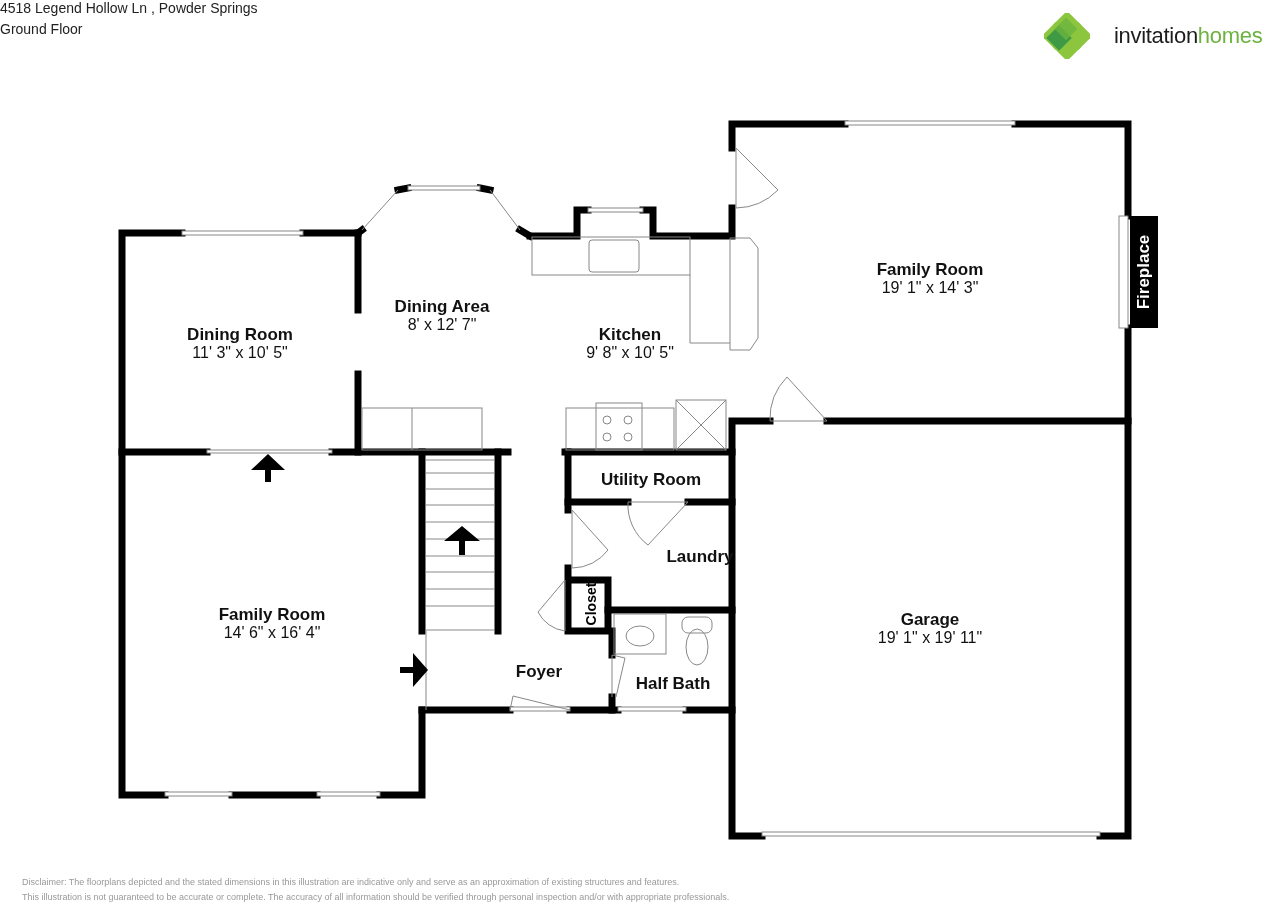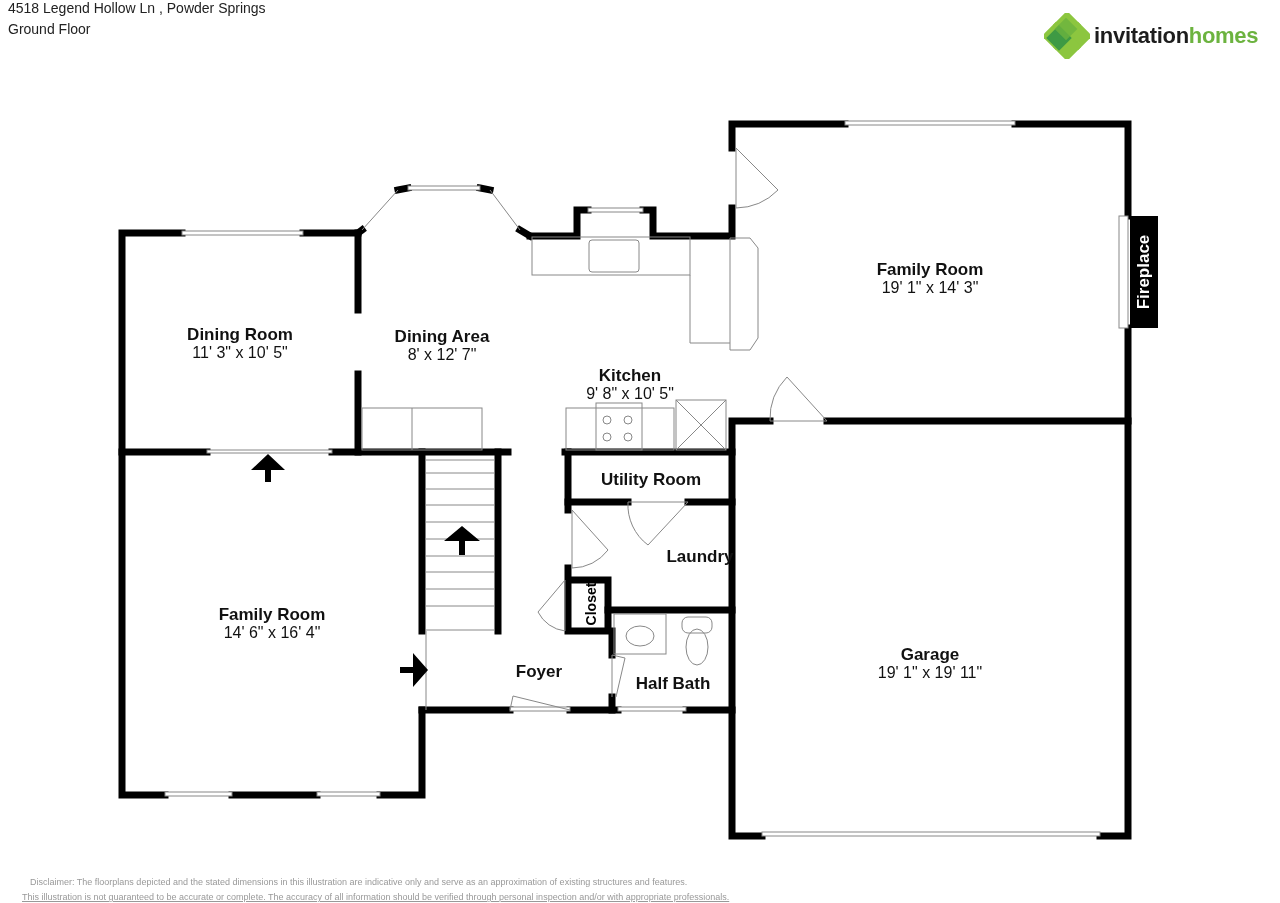--- a/index.html
+++ b/index.html
@@ -1,19 +1,19 @@
 <!DOCTYPE html>
 <html><head>
 <meta charset="utf-8">
 <style>
   html, body { margin:0; padding:0; background:#ffffff; }
   body { width:1280px; height:903px; position:relative; overflow:hidden; font-family:"Liberation Sans", sans-serif; color:#111; }
-  .hdr { position:absolute; left:8px; font-size:14px; color:#222; line-height:16px; }
+  .hdr { position:absolute; left:0; font-size:14px; color:#222; line-height:16px; }
   .logo { position:absolute; left:1044px; top:12px; width:236px; height:48px; display:flex; align-items:center; }
-  .logo-text { font-size:22px; font-weight:bold; letter-spacing:-0.3px; margin-left:4px; }
+  .logo-text { font-size:22px; font-weight:normal; letter-spacing:-0.3px; margin-left:24px; }
   .logo-text .a { color:#1d1d1d; }
   .logo-text .b { color:#6cb33f; }
   svg.plan { position:absolute; left:0; top:0; }
   .room { position:absolute; text-align:center; transform:translate(-50%,0); white-space:nowrap; }
   .room .n { font-weight:bold; font-size:17px; line-height:19px; display:block; }
   .room .d { font-size:16px; line-height:18px; display:block; }
   .vlabel { position:absolute; transform-origin:center; font-weight:bold; white-space:nowrap; }
   .disc { position:absolute; left:22px; font-size:9px; color:#999; line-height:11px; }
 </style>
 </head>
@@ -129,49 +129,49 @@
     <path d="M444 541 L462 526 L480 541 L465 541 L465 555 L459 555 L459 541 Z"></path>
     <path d="M413 653 L428 670 L413 687 L413 673 L400 673 L400 667 L413 667 Z"></path>
   </g>
   <rect x="1130" y="216" width="28" height="112" fill="#000"></rect>
 </svg>
 
 <div class="room" style="left:240px; top:325px;">
   <span class="n">Dining Room</span>
   <span class="d">11' 3" x 10' 5"</span>
 </div>
-<div class="room" style="left:442px; top:327px;">
+<div class="room" style="left:442px; top:297px;">
   <span class="n">Dining Area</span>
   <span class="d">8' x 12' 7"</span>
 </div>
-<div class="room" style="left:630px; top:325px;margin-top:41px;">
+<div class="room" style="left:630px; top:325px;">
   <span class="n">Kitchen</span>
   <span class="d">9' 8" x 10' 5"</span>
 </div>
 <div class="room" style="left:930px; top:260px;">
   <span class="n">Family Room</span>
   <span class="d">19' 1" x 14' 3"</span>
 </div>
 <div class="room" style="left:272px; top:605px;">
   <span class="n">Family Room</span>
   <span class="d">14' 6" x 16' 4"</span>
 </div>
-<div class="room" style="left:930px; top:610px;margin-top:35px;">
+<div class="room" style="left:930px; top:610px;">
   <span class="n">Garage</span>
   <span class="d">19' 1" x 19' 11"</span>
 </div>
 <div class="room" style="left:651px; top:470px;">
   <span class="n">Utility Room</span>
 </div>
 <div class="room" style="left:656px; top:547px;margin-left:44px;">
   <span class="n">Laundry</span>
 </div>
 <div class="room" style="left:523px; top:662px;padding-left:32px;">
   <span class="n">Foyer</span>
 </div>
 <div class="room" style="left:673px; top:674px;">
   <span class="n">Half Bath</span>
 </div>
 <div class="vlabel" style="left:566px; top:596px; width:50px; font-size:14px; color:#000; transform:rotate(-90deg); text-align:center;">Closet</div>
 <div class="vlabel" style="left:1104px; top:262px; width:80px; font-size:17px; color:#fff; transform:rotate(-90deg); text-align:center;">Fireplace</div>
 
-<div class="disc" style="top:877px;margin-left:8px;">Disclaimer: The floorplans depicted and the stated dimensions in this illustration are indicative only and serve as an approximation of existing structures and features.</div>
-<div class="disc" style="top:892px;text-decoration:underline;">This illustration is not guaranteed to be accurate or complete. The accuracy of all information should be verified through personal inspection and/or with appropriate professionals.</div>
+<div class="disc" style="top:877px;">Disclaimer: The floorplans depicted and the stated dimensions in this illustration are indicative only and serve as an approximation of existing structures and features.</div>
+<div class="disc" style="top:892px;">This illustration is not guaranteed to be accurate or complete. The accuracy of all information should be verified through personal inspection and/or with appropriate professionals.</div>
 
 </body></html>

